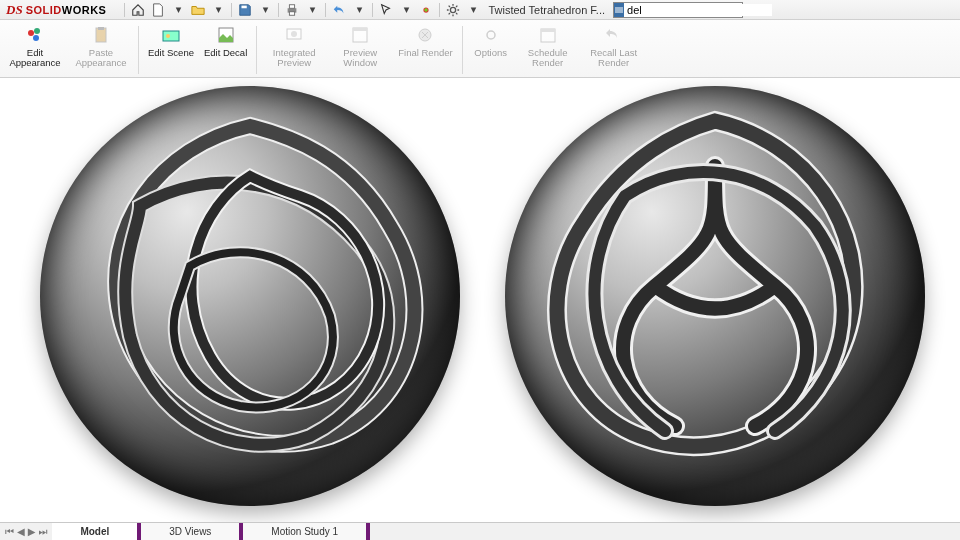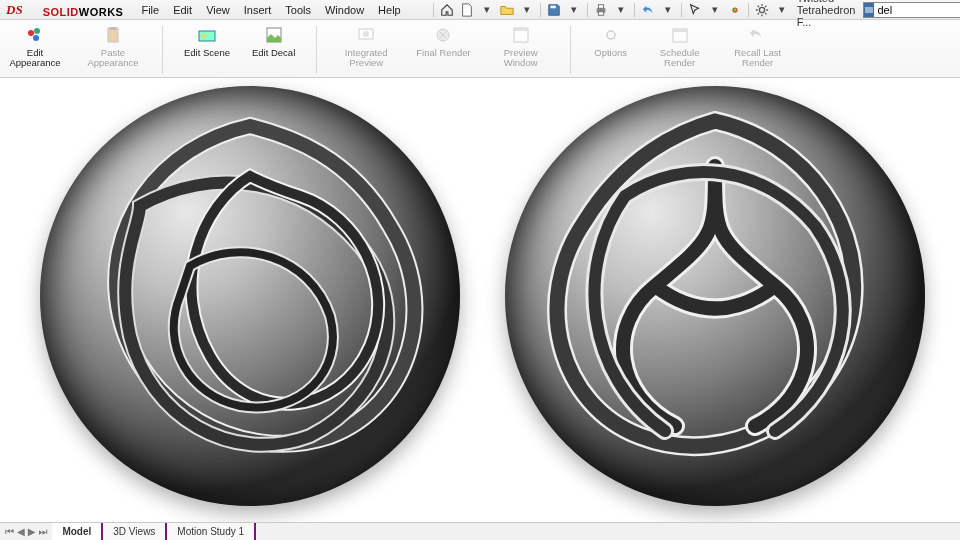--- a/index.html
+++ b/index.html
@@ -1,74 +1,60 @@
 <!DOCTYPE html>
 <html><head>
 <meta charset="utf-8">
 <style>
   * { box-sizing: border-box; margin: 0; padding: 0; font-family: "Segoe UI", Tahoma, sans-serif; }
   html, body { width: 960px; height: 540px; overflow: hidden; background: #fff; }
   .titlebar { height: 20px; background: linear-gradient(#f7f7f7,#ececec); display: flex; align-items: center; padding: 0 4px; font-size: 11px; color: #333; border-bottom: 1px solid #d0d0d0; }
-  .logo { display: flex; align-items: flex-end; gap: 20px; padding: 0 6px 0 2px; font-weight: bold; color: #b11; }
+  .logo { display: flex; align-items: center; gap: 3px; padding: 0 6px 0 2px; font-weight: bold; color: #b11; }
   .logo-ds { font-style: italic; font-family: Georgia, serif; font-size: 13px; }
   .logo-text { font-size: 11px; letter-spacing: 0.5px; }
   .logo-text b { color: #000; }
   .menus { display: flex; gap: 2px; margin-left: 6px; }
   .menu-item { padding: 2px 6px; cursor: pointer; color: #222; }
   .title-icons { display: flex; align-items: center; gap: 2px; margin-left: 10px; }
   .tb-ico { width: 18px; height: 16px; display: flex; align-items: center; justify-content: center; color: #444; cursor: pointer; }
   .tb-ico svg { width: 14px; height: 14px; }
   .tb-sep { width: 1px; height: 14px; background: #c8c8c8; margin: 0 2px; }
   .doc-title { margin-left: 6px; color: #333; }
   .search-wrap { margin-left: 8px; display: flex; align-items: center; border: 1px solid #888; background: #fff; height: 16px; width: 130px; }
   .search-wrap .sflag { width: 16px; height: 14px; background: #3a6ea5; display:flex; align-items:center; justify-content:center;}
   .search-wrap input { border: none; outline: none; font-size: 11px; flex: 1; padding: 0 3px; }
 
-  .ribbon { height: 58px; background: linear-gradient(#fdfdfd,#f5f5f5); border-bottom: 1px solid #cfcfcf; display: flex; align-items: flex-start; padding: 2px 4px 0; gap: 16px; }
+  .ribbon { height: 58px; background: linear-gradient(#fdfdfd,#f5f5f5); border-bottom: 1px solid #cfcfcf; display: flex; align-items: flex-start; padding: 2px 4px 0; gap: 4px; }
   .rb-btn { display: flex; flex-direction: column; align-items: center; justify-content: flex-start; padding: 2px 3px 0; min-width: 44px; font-size: 9.5px; line-height: 10px; text-align: center; color: #555; cursor: pointer; }
   .rb-btn.enabled { color: #222; }
   .rb-btn .rb-ico { width: 22px; height: 22px; display:flex; align-items:center; justify-content:center; margin-bottom: 2px; }
   .rb-btn .rb-ico svg { width: 20px; height: 20px; }
   .rb-divider { width: 1px; background: #d8d8d8; height: 48px; margin: 4px 2px; }
   .rb-label { max-width: 56px; }
 
   .viewport { position: relative; height: 444px; background: #ffffff; overflow: hidden; }
   .viewport img, .render-placeholder { position:absolute; }
   .render-placeholder { border-radius: 50%; background: radial-gradient(circle at 35% 30%, #e8e8e8 0%, #bfbfbf 20%, #7a7a7a 45%, #2a2a2a 70%, #4a4a4a 85%, #999 100%); box-shadow: inset 0 0 40px #000, 0 8px 20px rgba(0,0,0,.3); }
   .knot-lines { position:absolute; inset:0; }
 
   .tabs-row { height: 18px; background: #f1f1f1; border-top: 1px solid #c9c9c9; display: flex; align-items: stretch; font-size: 10px; }
   .tab-nav { display:flex; align-items:center; padding:0 4px; gap:1px; color:#777; }
   .tab-nav span { cursor:pointer; padding:0 1px; }
-  .tab { padding: 2px 10px; border-right: 2px solid #701a75; background:#f8f8f8; cursor:pointer; color:#333; display:flex; align-items:center;}
+  .tab { padding: 2px 28px; border-right: 4px solid #701a75; background:#f8f8f8; cursor:pointer; color:#333; display:flex; align-items:center;}
   .tab.active { background:#fff; font-weight:bold; }
   .dis { opacity: .55; }
 </style>
 </head>
 <body>
 
 <div class="titlebar">
   <div class="logo">
     <span class="logo-ds">DS</span>
     <span class="logo-text"><span>SOLID</span><b>WORKS</b></span>
   </div>
-  <div class="menus">
-    <span class="menu-item">File</span>
-    <span class="menu-item">Edit</span>
-    <span class="menu-item">View</span>
-    <span class="menu-item">Insert</span>
-    <span class="menu-item">Tools</span>
-    <span class="menu-item">Window</span>
-    <span class="menu-item">Help</span>
-    <span class="menu-item">
-      <svg viewBox="0 0 16 16">
-          <path d="M8 1l2 5h5l-4 3 2 6-5-4-5 4 2-6-4-3h5z" fill="#f2c94c" stroke="#b88900" stroke-width=".5"></path>
-        </svg>
-    </span>
-  </div>
 
   <div class="title-icons">
     <span class="tb-sep"></span>
     <span class="tb-ico">
         <svg viewBox="0 0 16 16">
           <path d="M2 8l6-6 6 6v6H9v-4H7v4H2z" fill="none" stroke="#444" stroke-width="1.3"></path>
         </svg>
       </span>
     <span class="tb-ico">
         <svg viewBox="0 0 16 16">
@@ -188,34 +174,34 @@
         <svg viewBox="0 0 20 20">
           <rect x="3" y="4" width="14" height="10" fill="#fff" stroke="#aaa"></rect>
           <circle cx="10" cy="9" r="3" fill="#ccc"></circle>
         </svg>
       </div>
       <div class="rb-label">Integrated Preview</div>
     </div>
     <div class="rb-btn dis">
       <div class="rb-ico">
         <svg viewBox="0 0 20 20">
+          <rect x="3" y="3" width="14" height="14" fill="#fff" stroke="#aaa"></rect>
+          <rect x="3" y="3" width="14" height="3" fill="#ccc"></rect>
+        </svg>
+      </div>
+      <div class="rb-label">Preview Window</div>
+    </div>
+    <div class="rb-btn dis">
+      <div class="rb-ico">
+        <svg viewBox="0 0 20 20">
           <circle cx="10" cy="10" r="6" fill="#ddd" stroke="#aaa"></circle>
           <path d="M7 7l6 6M13 7l-6 6" stroke="#aaa"></path>
         </svg>
       </div>
       <div class="rb-label">Final Render</div>
-    </div>
-    <div class="rb-btn dis">
-      <div class="rb-ico">
-        <svg viewBox="0 0 20 20">
-          <rect x="3" y="3" width="14" height="14" fill="#fff" stroke="#aaa"></rect>
-          <rect x="3" y="3" width="14" height="3" fill="#ccc"></rect>
-        </svg>
-      </div>
-      <div class="rb-label">Preview Window</div>
     </div>
     <div class="rb-divider"></div>
     <div class="rb-btn dis">
       <div class="rb-ico">
         <svg viewBox="0 0 20 20">
           <circle cx="10" cy="10" r="4" fill="none" stroke="#aaa" stroke-width="1.5"></circle>
         </svg>
       </div>
       <div class="rb-label">Options</div>
     </div>

